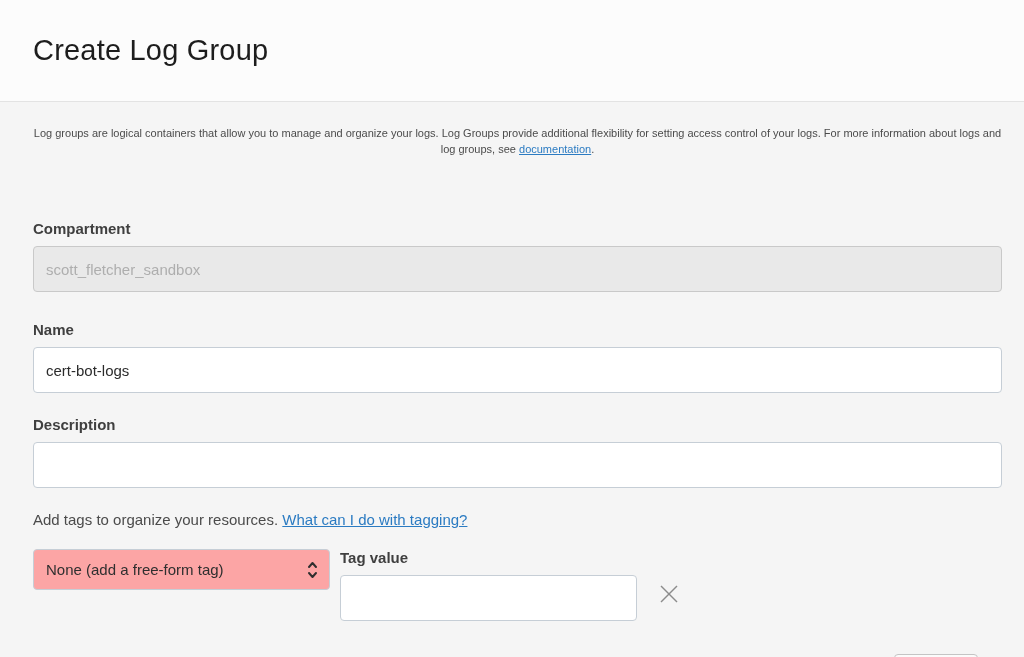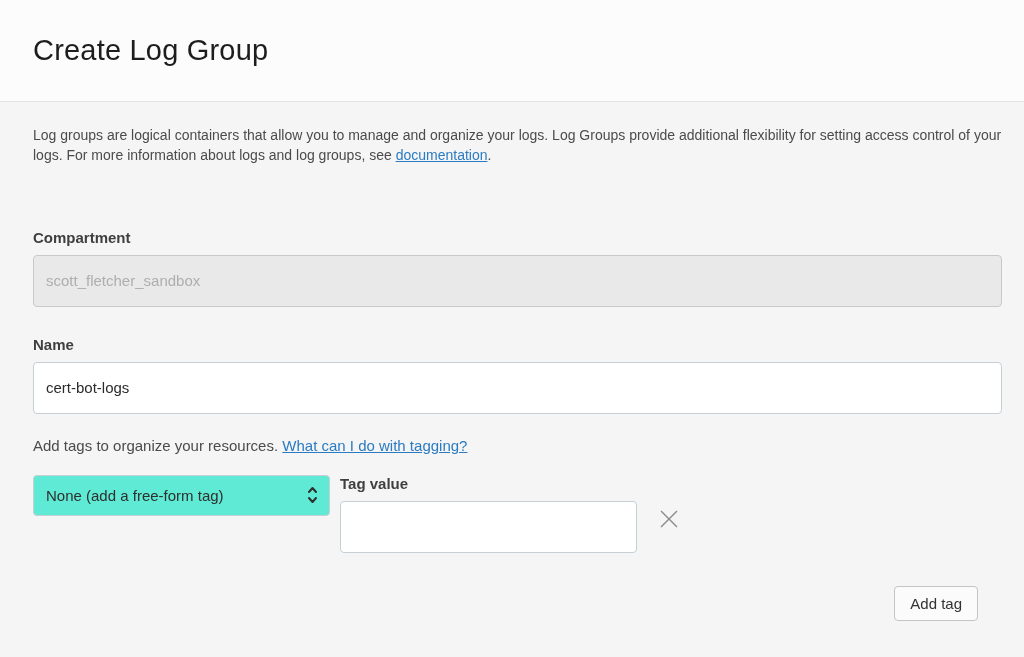--- a/index.html
+++ b/index.html
@@ -20,44 +20,45 @@
   .page-title {
     font-size: 29px;
     font-weight: 400;
     color: #1d1d1d;
     letter-spacing: 0.2px;
   }
   .main {
     padding: 24px 22px 0 33px;
   }
   .intro {
-    font-size: 14px;
+    font-size: 11px;
     line-height: 1.42;
     color: #4b4b4b;
     max-width: 975px;
+    text-align: center;
   }
   a.link {
     color: #2b7bc2;
     text-decoration: underline;
     cursor: pointer;
   }
   .field-block { margin-top: 29px; }
   .field-block.first { margin-top: 63px; }
   .field-block.tight { margin-top: 23px; }
   .field-label {
     display: block;
     font-size: 15px;
     color: #3f3f3f;
     margin-bottom: 9px;
     font-weight: bold;
   }
   .text-input {
     display: block;
     width: 100%;
-    height: 52px;
+    height: 46px;
     background: #ffffff;
     border: 1px solid #c6ced6;
     border-radius: 4px;
     font-family: "Liberation Sans", sans-serif;
     font-size: 15px;
     color: #2b2b2b;
     padding: 0 12px;
     outline: none;
   }
   .text-input:disabled {
@@ -74,21 +75,21 @@
   .tag-row {
     margin-top: 21px;
     display: flex;
     align-items: flex-start;
   }
   .tag-col { width: 297px; margin-right: 10px; }
   .tag-col:last-of-type { margin-right: 0; }
   .select-box {
     width: 100%;
     height: 41px;
-    background: #5eead4;
+    background: #fca5a5;
     border: 1px solid #c6ced6;
     border-radius: 4px;
     display: flex;
     align-items: center;
     justify-content: space-between;
     padding: 0 10px 0 12px;
     cursor: pointer;
   }
   .select-text {
     font-size: 15px;
@@ -135,20 +136,24 @@
   <div class="field-block first">
     <label class="field-label">Compartment</label>
     <input class="text-input" type="text" disabled="" value="scott_fletcher_sandbox" style="">
   </div>
 
   <div class="field-block">
     <label class="field-label">Name</label>
     <input class="text-input" type="text" value="cert-bot-logs" style="">
   </div>
 
+  <div class="field-block tight">
+    <label class="field-label">Description</label>
+    <input class="text-input" type="text" value="" style="">
+  </div>
 
   <p class="tags-intro"><span>Add tags to organize your resources. </span><a class="link">What can I do with tagging?</a></p>
 
   <div class="tag-row">
 
     <div class="tag-col">
       <div class="select-box">
         <span class="select-text">None (add a free-form tag)</span>
         <span class="stepper-icon">
           <svg width="13" height="20" viewBox="0 0 13 20">

